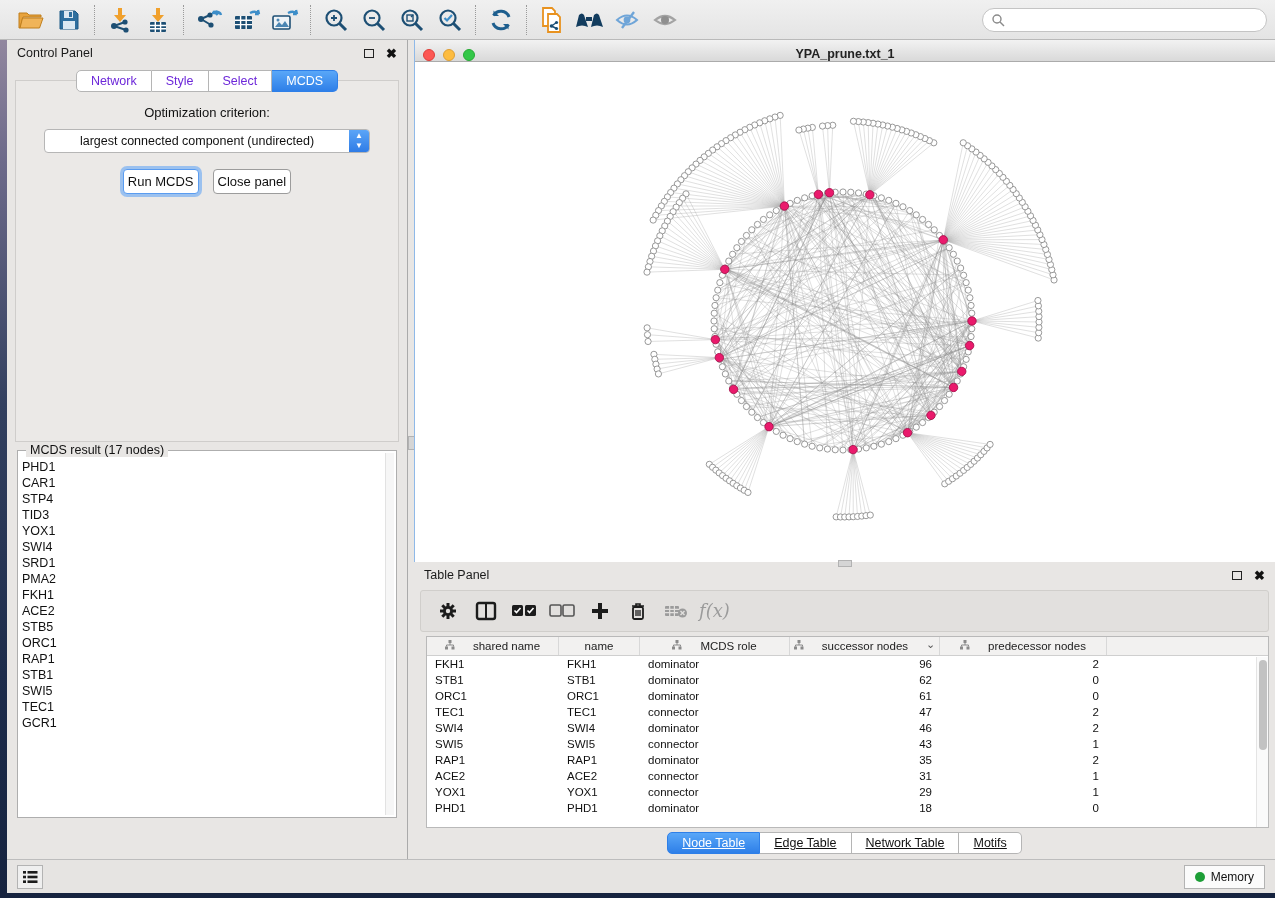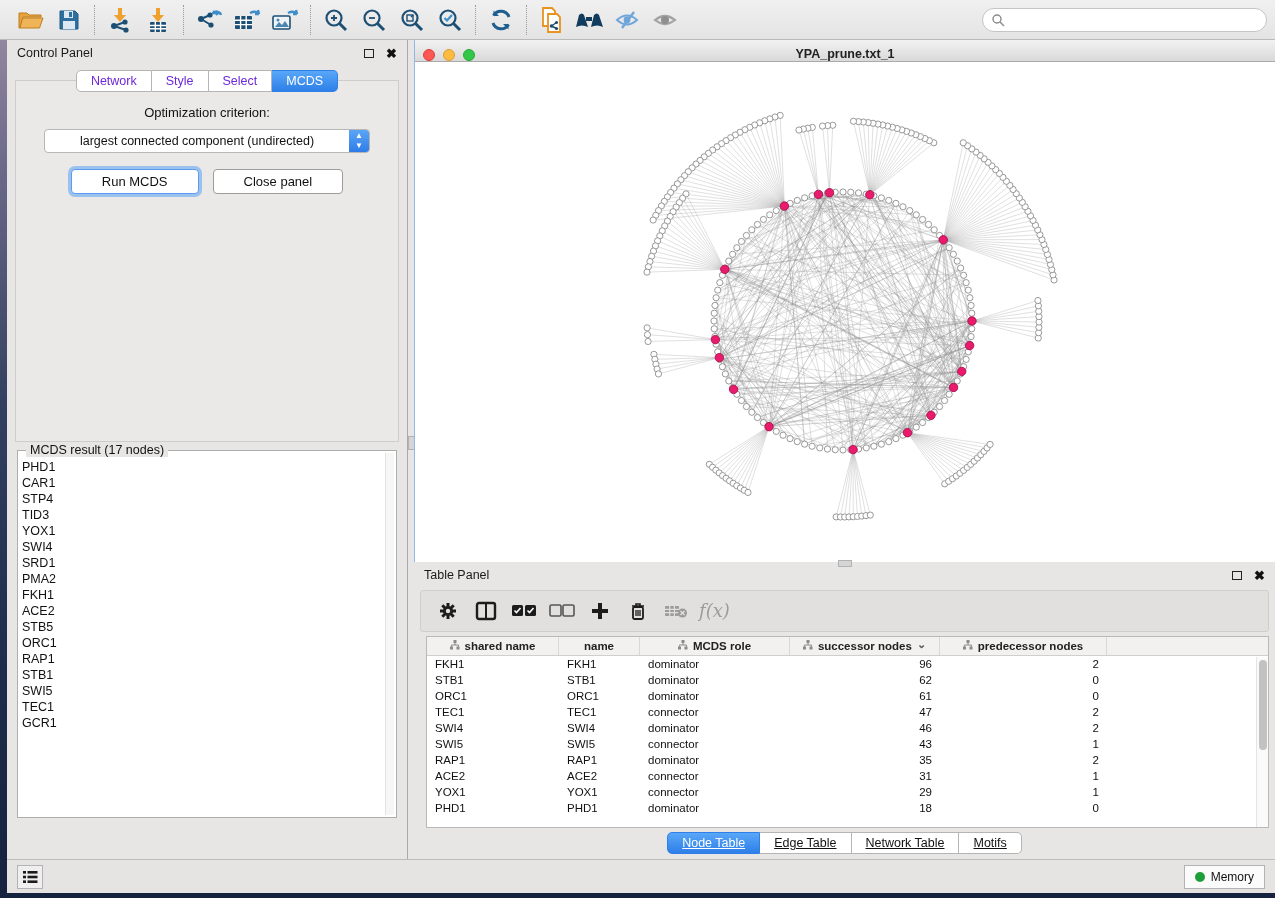--- a/index.html
+++ b/index.html
@@ -39,21 +39,21 @@
   .cpanel-inner { margin:-12px 8px 0 8px; padding-top:24px; background:#ebe9e7; border:1px solid #cfcdcb;
     height:362px; text-align:center; }
   .opt-label { font-size:13px; color:#111; margin-bottom:9px; }
   .combo { width:326px; height:24px; margin:0 auto 16px auto; background:#fff; border:1px solid #b6b6b6;
     border-radius:4px; display:flex; align-items:center; cursor:pointer; }
   .combo .val { flex:1; font-size:12.5px; text-align:center; color:#111; white-space:nowrap; }
   .combo .step { width:20px; height:22px; border-radius:0 3px 3px 0;
     background:linear-gradient(180deg,#5ba5f7,#2f7ce6); color:#fff; font-size:8px; line-height:10px;
     display:flex; flex-direction:column; align-items:center; justify-content:center; }
   .btn-row { display:flex; justify-content:center; gap:14px; }
-  .pbtn { font-size:13px; padding:4px 30px; background:#fff; border:1px solid #9c9c9c; border-radius:4px; cursor:pointer; color:#111; }
+  .pbtn { font-size:13px; padding:4px 4px; background:#fff; border:1px solid #9c9c9c; border-radius:4px; cursor:pointer; color:#111; }
   .pbtn.focused { box-shadow:0 0 0 3px rgba(90,160,245,.55); border-color:#5a9cf0; }
   .groupbox { position:relative; margin:8px 10px 0 10px; border:1px solid #aeaeae; background:#fff; height:368px; }
   .groupbox .legend { position:absolute; top:-8px; left:8px; background:#e8e6e4; padding:0 4px; font-size:12.5px; color:#111; }
   .mcds-list { position:absolute; inset:8px 12px 4px 4px; overflow:hidden; font-size:12.5px; line-height:16px; color:#111; }
   .mcds-scroll { position:absolute; top:2px; bottom:2px; right:2px; width:9px; background:#f6f6f6; border-left:1px solid #e2e2e2; }
 
   .vsplit { width:7px; flex:0 0 7px; background:#e8e6e4; border-left:1px solid #aaa; position:relative; cursor:col-resize; }
   .vsplit .grip { position:absolute; top:396px; left:0px; width:7px; height:14px; background:#d5d5d5; border:1px solid #b2b2b2; }
 
   
@@ -69,22 +69,22 @@
   .hgrip { position:absolute; left:50%; bottom:-5px; width:14px; height:7px; margin-left:-7px;
     background:#d5d5d5; border:1px solid #b2b2b2; z-index:3; }
 
   
   .tpanel { flex:1; background:#e8e6e4; display:flex; flex-direction:column; min-height:0; position:relative; }
   .ttoolbar { margin:2px 6px 0 6px; height:42px; background:#e2e0de; border:1px solid #d0cecb; border-radius:3px;
     display:flex; align-items:center; padding:0 10px; gap:4px; }
   .tbicon { width:34px; height:32px; border:none; background:transparent; display:flex; align-items:center; justify-content:center; cursor:pointer; }
   .tablewrap { margin:4px 6px 0 12px; flex:1; background:#fff; border:1px solid #b9b9b9; position:relative; overflow:hidden; }
   .thead { display:flex; height:19px; background:#f2f1f0; border-bottom:1px solid #cfcfcf; }
-  .th { display:flex; align-items:center; justify-content:center; gap:5px; font-size:11.5px; color:#222;
-    border-right:1px solid #d8d8d8; position:relative;font-weight:bold; }
+  .th { display:flex; align-items:center; justify-content:center; gap:18px; font-size:11.5px; color:#222;
+    border-right:1px solid #d8d8d8; position:relative; }
   .trow { display:flex; height:16px; align-items:center; }
   .td { font-size:11.5px; color:#111; padding:0 8px; white-space:nowrap; overflow:hidden; }
   .td.num { text-align:right; }
   .tscroll { position:absolute; top:20px; bottom:0; right:0; width:12px; background:#fafafa; border-left:1px solid #e4e4e4; }
   .tscroll .thumb { position:absolute; top:3px; left:2px; width:8px; height:90px; background:#c2c2c2; border-radius:4px; }
   .bottom-tabs { height:24px; display:flex; justify-content:center; align-items:center; margin:3px 0 4px 0; }
   .btab { font-size:12.5px; padding:3px 14px; background:#fff; border:1px solid #b5b5b5; border-left:none; color:#111; cursor:pointer;text-decoration:underline; }
   .btab:first-child { border-left:1px solid #b5b5b5; border-radius:5px 0 0 5px; }
   .btab:last-child { border-radius:0 5px 5px 0; }
   .btab.sel { background:linear-gradient(180deg,#59a7f8,#2e7fe8); border-color:#2e7fe8; color:#fff; }

